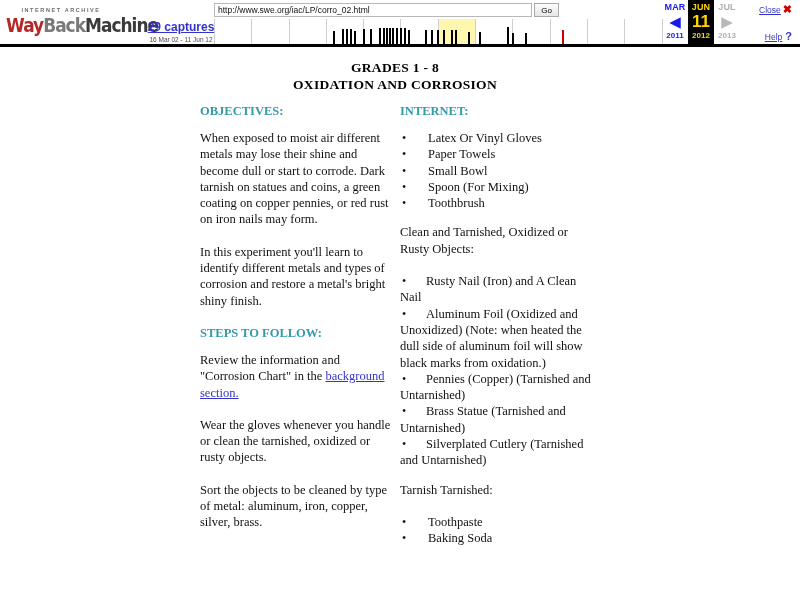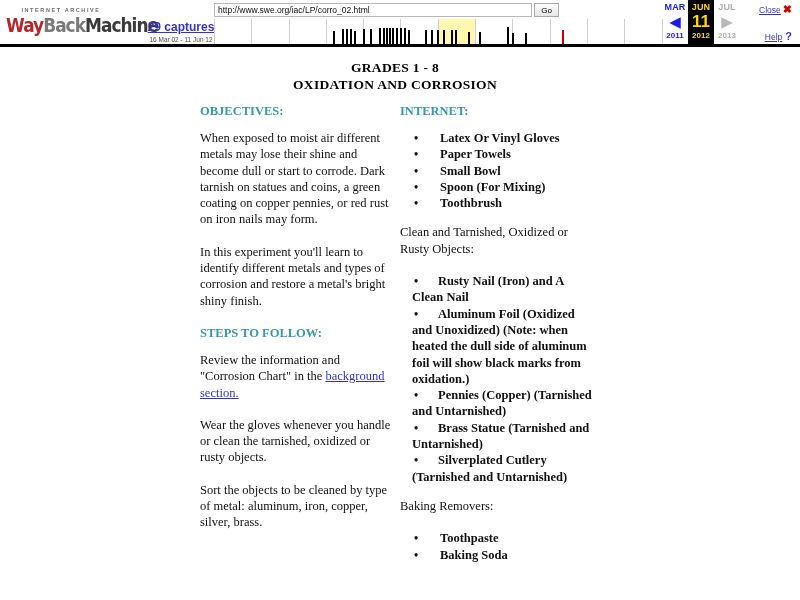--- a/index.html
+++ b/index.html
@@ -278,23 +278,22 @@
     color: #3333cc;
     text-decoration: underline;
     cursor: pointer;
   }
   .indent {
     margin-left: 28px;
   }
 
   ul.bl {
     list-style: none;
-    margin: 0 0 13px 12px;
+    margin: 0 0 13px 0;
     padding: 0;
-    font-weight: bold;
   }
   ul.bl li {
     font-size: 12.5px;
     line-height: 16.3px;
     position: relative;
     padding-left: 28px;
     margin: 0;
     font-family: "Liberation Serif", "DejaVu Serif", serif;
     color: #111;
   }
@@ -440,21 +439,21 @@
 
       <p class="body">Clean and Tarnished, Oxidized or Rusty Objects:</p>
       <ul class="bl hang" id="objects-list">
           <li><span class="bull"></span><span>Rusty Nail (Iron) and A Clean Nail</span></li>
           <li><span class="bull"></span><span>Aluminum Foil (Oxidized and Unoxidized) (Note: when heated the dull side of aluminum foil will show black marks from oxidation.)</span></li>
           <li><span class="bull"></span><span>Pennies (Copper) (Tarnished and Untarnished)</span></li>
           <li><span class="bull"></span><span>Brass Statue (Tarnished and Untarnished)</span></li>
           <li><span class="bull"></span><span>Silverplated Cutlery (Tarnished and Untarnished)</span></li>
         </ul>
 
-      <p class="body">Baking Removers:</p>
+      <p class="body">Tarnish Tarnished:</p>
       <ul class="bl" id="removers-list">
           <li>Toothpaste</li>
           <li>Baking Soda</li>
         </ul>
     </div>
 
   </div>
 </div>
 
 </body></html>

